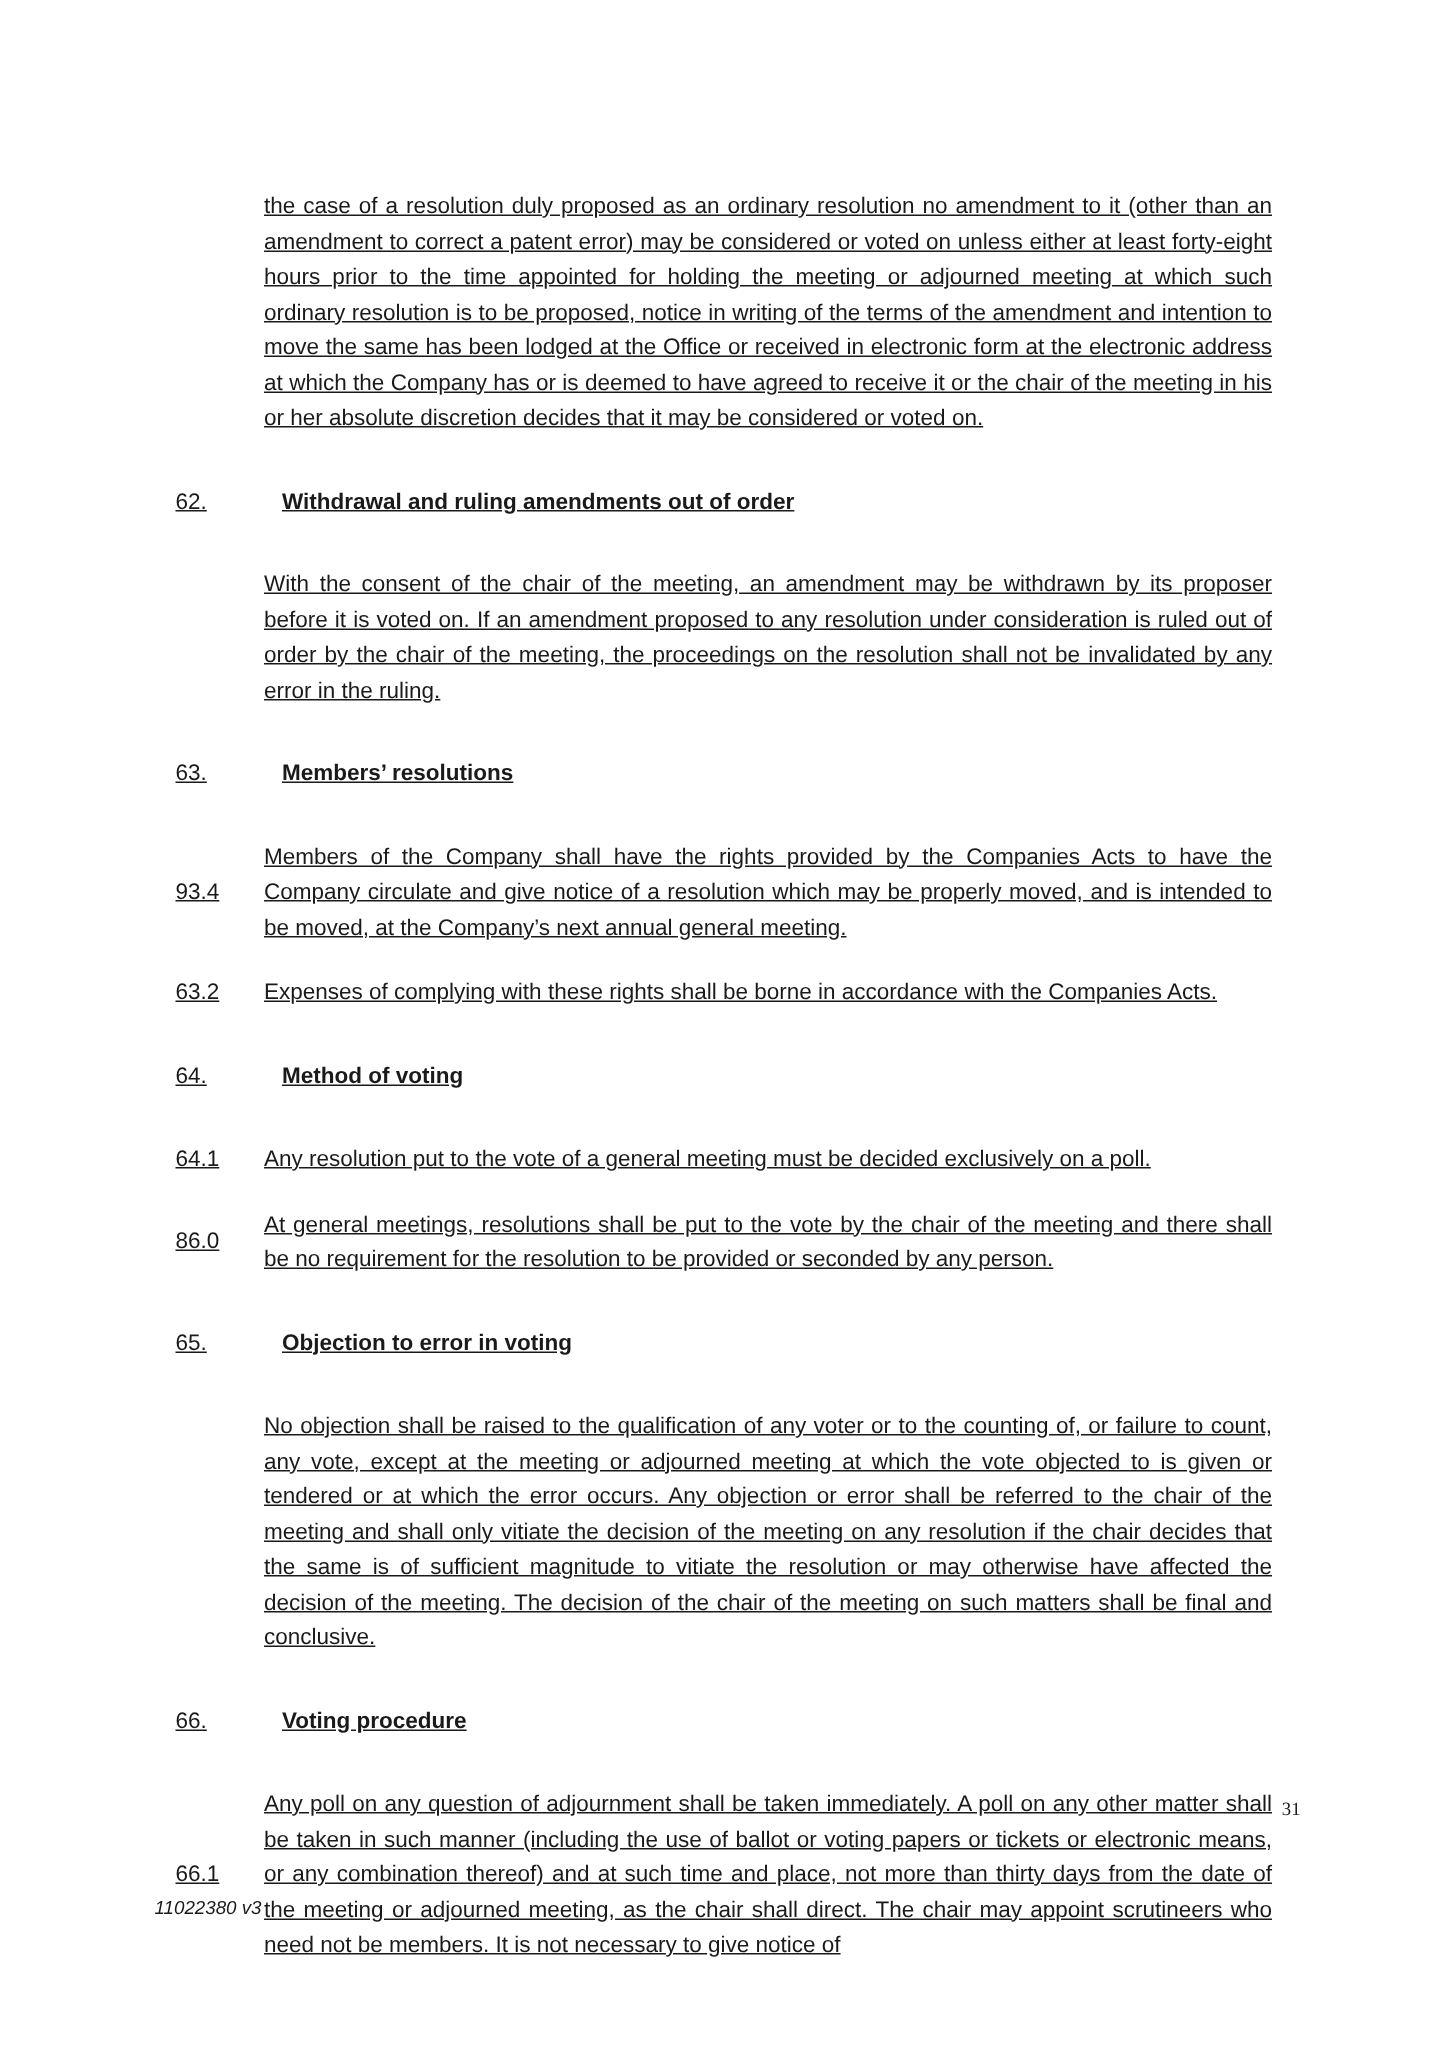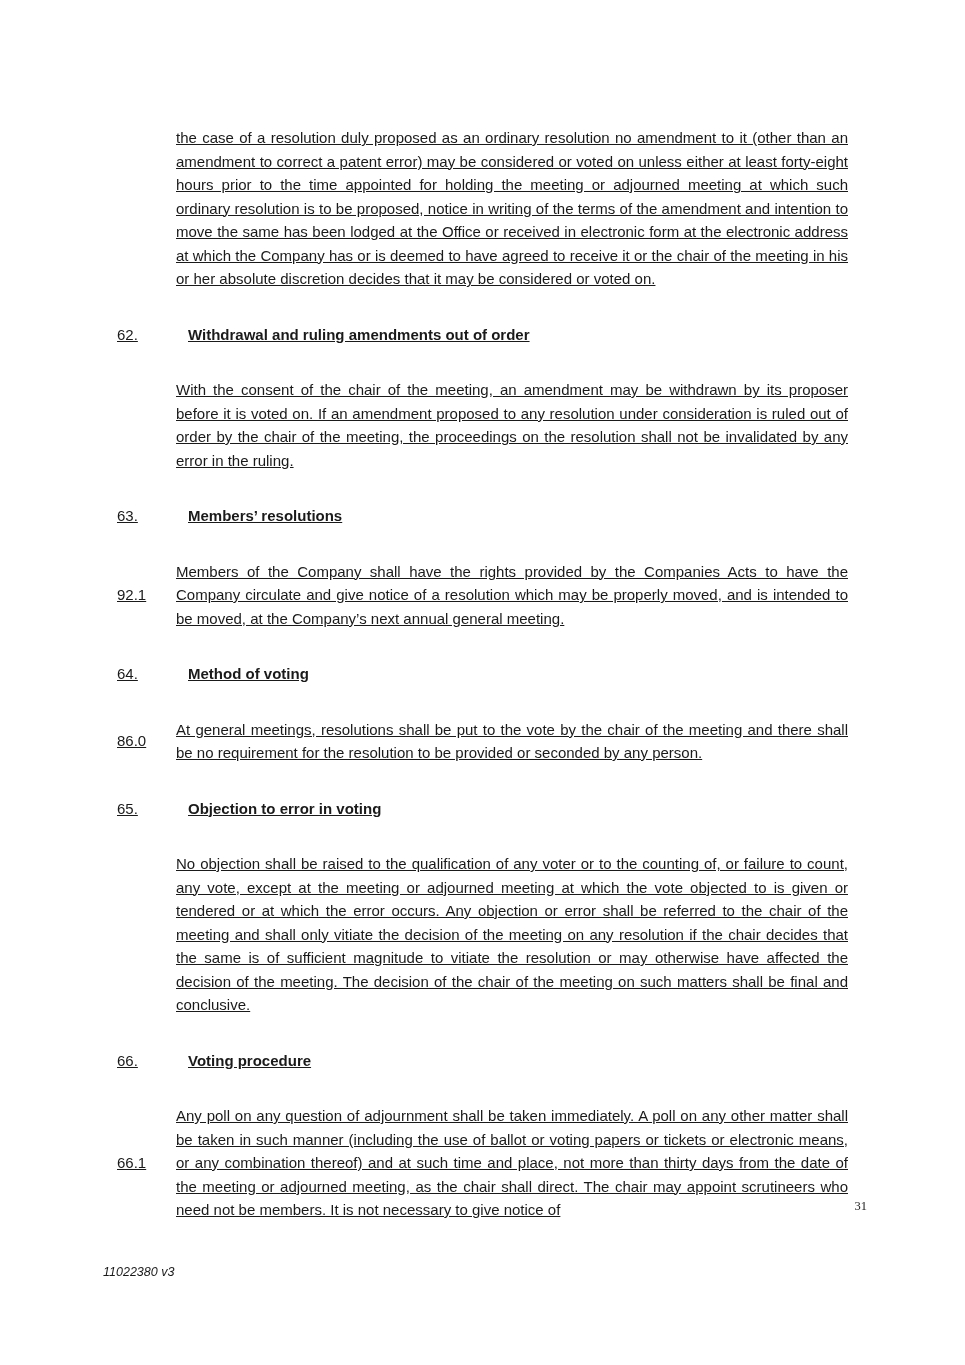--- a/index.html
+++ b/index.html
@@ -65,27 +65,35 @@
     <div class="row para">
       <div class="num"></div>
       <p class="txt justify">With the consent of the chair of the meeting, an amendment may be withdrawn by its proposer before it is voted on. If an amendment proposed to any resolution under consideration is ruled out of order by the chair of the meeting, the proceedings on the resolution shall not be invalidated by any error in the ruling.</p>
     </div>
 
     <div class="row heading">
       <div class="num">63.</div>
       <h2 class="txt">Members’ resolutions</h2>
     </div>
     <div class="row para">
-      <div class="num">92.1</div>
+      <div class="num">93.4</div>
       <p class="txt justify">Members of the Company shall have the rights provided by the Companies Acts to have the Company circulate and give notice of a resolution which may be properly moved, and is intended to be moved, at the Company’s next annual general meeting.</p>
+    </div>
+    <div class="row para">
+      <div class="num">63.2</div>
+      <p class="txt justify">Expenses of complying with these rights shall be borne in accordance with the Companies Acts.</p>
     </div>
 
     <div class="row heading">
       <div class="num">64.</div>
       <h2 class="txt">Method of voting</h2>
+    </div>
+    <div class="row para">
+      <div class="num">64.1</div>
+      <p class="txt justify">Any resolution put to the vote of a general meeting must be decided exclusively on a poll.</p>
     </div>
     <div class="row para">
       <div class="num">86.0</div>
       <p class="txt justify">At general meetings, resolutions shall be put to the vote by the chair of the meeting and there shall be no requirement for the resolution to be provided or seconded by any person.</p>
     </div>
 
     <div class="row heading">
       <div class="num">65.</div>
       <h2 class="txt">Objection to error in voting</h2>
     </div>

